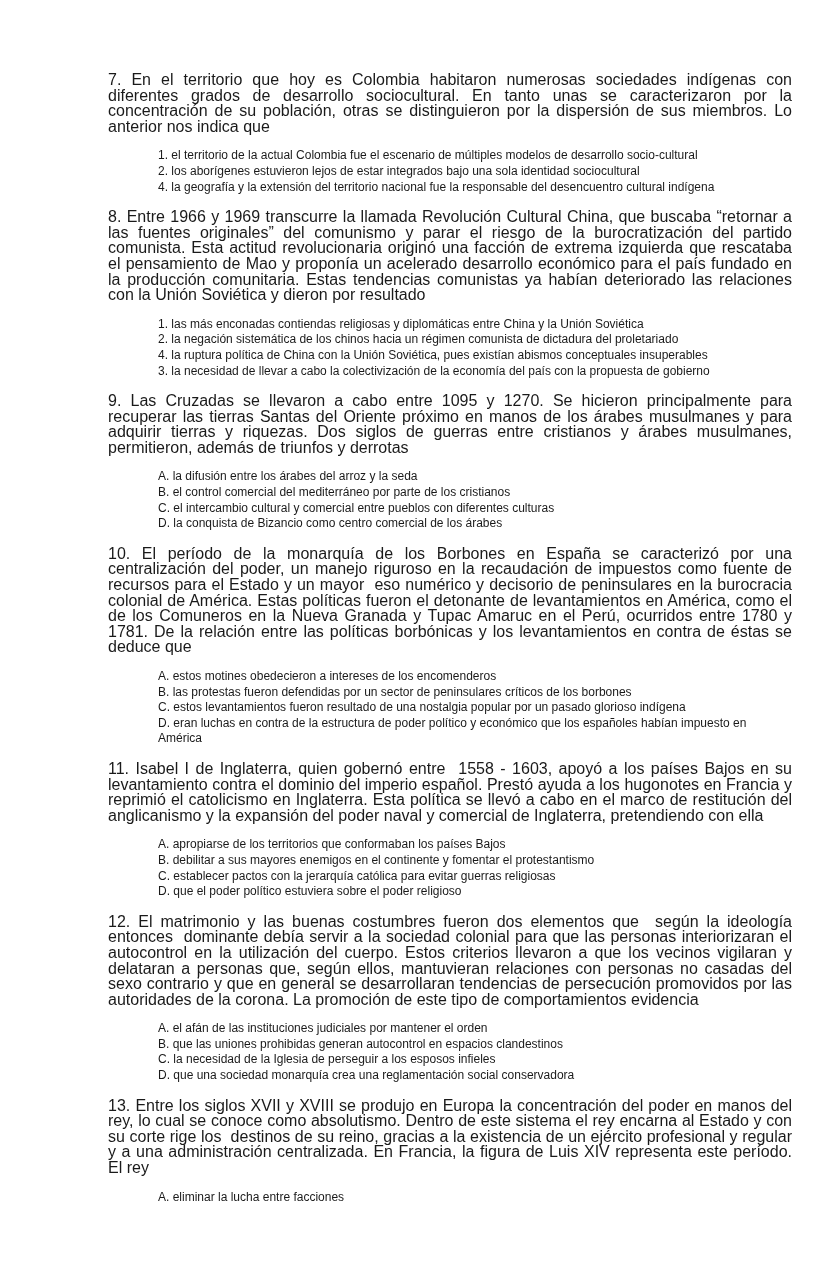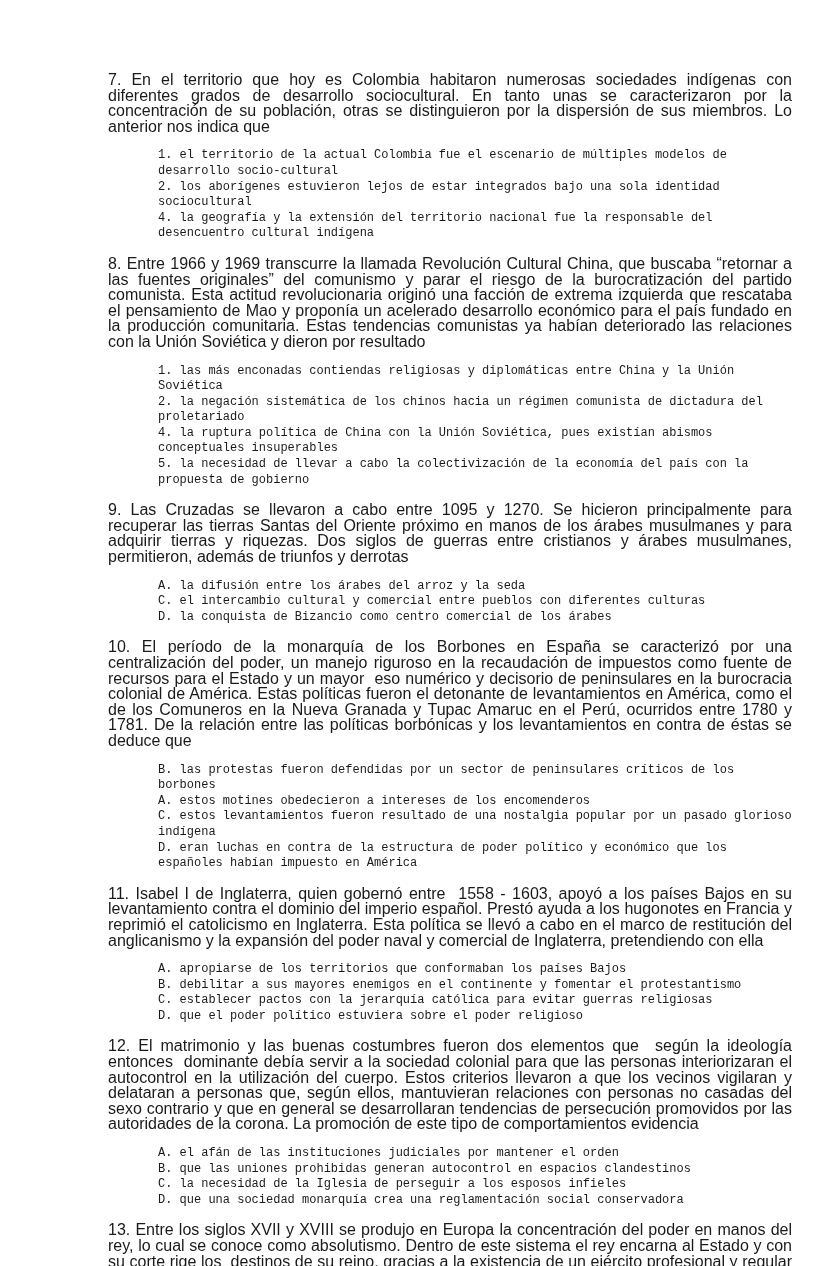--- a/index.html
+++ b/index.html
@@ -38,21 +38,20 @@
     list-style: none;
     margin-top: 14px;
     margin-left: 50px;
   }
   .option {
     font-size: 12px;
     line-height: 15.6px;
     text-align: left;
     margin: 0;
     white-space: pre-wrap;
-    font-family: Liberation Mono, monospace;
   }
   .q8 { margin-bottom: 14px; }
 </style>
 </head>
 <body>
 
 <div id="page">
 
   <div class="question-block">
     <p class="stem">7. En el territorio que hoy es Colombia habitaron numerosas sociedades indígenas con diferentes grados de desarrollo sociocultural. En tanto unas se caracterizaron por la concentración de su población, otras se distinguieron por la dispersión de sus miembros. Lo anterior nos indica que</p>
@@ -62,38 +61,39 @@
       <li class="option">4. la geografía y la extensión del territorio nacional fue la responsable del desencuentro cultural indígena</li>
     </ul>
   </div>
 
   <div class="question-block q8">
     <p class="stem">8. Entre 1966 y 1969 transcurre la llamada Revolución Cultural China, que buscaba “retornar a las fuentes originales” del comunismo y parar el riesgo de la burocratización del partido comunista. Esta actitud revolucionaria originó una facción de extrema izquierda que rescataba el pensamiento de Mao y proponía un acelerado desarrollo económico para el país fundado en la producción comunitaria. Estas tendencias comunistas ya habían deteriorado las relaciones con la Unión Soviética y dieron por resultado</p>
     <ul class="options">
       <li class="option">1. las más enconadas contiendas religiosas y diplomáticas entre China y la Unión Soviética</li>
       <li class="option">2. la negación sistemática de los chinos hacia un régimen comunista de dictadura del proletariado</li>
       <li class="option">4. la ruptura política de China con la Unión Soviética, pues existían abismos conceptuales insuperables</li>
-      <li class="option">5. la necesidad de llevar a cabo la colectivización de la economía del país con la propuesta de gobierno</li>
+      <li class="option">3. la necesidad de llevar a cabo la colectivización de la economía del país con la propuesta de gobierno</li>
     </ul>
   </div>
 
   <div class="question-block">
     <p class="stem">9. Las Cruzadas se llevaron a cabo entre 1095 y 1270. Se hicieron principalmente para recuperar las tierras Santas del Oriente próximo en manos de los árabes musulmanes y para adquirir tierras y riquezas. Dos siglos de guerras entre cristianos y árabes musulmanes, permitieron, además de triunfos y derrotas</p>
     <ul class="options">
       <li class="option">A. la difusión entre los árabes del arroz y la seda</li>
+      <li class="option">B. el control comercial del mediterráneo por parte de los cristianos</li>
       <li class="option">C. el intercambio cultural y comercial entre pueblos con diferentes culturas</li>
       <li class="option">D. la conquista de Bizancio como centro comercial de los árabes</li>
     </ul>
   </div>
 
   <div class="question-block">
     <p class="stem">10. El período de la monarquía de los Borbones en España se caracterizó por una centralización del poder, un manejo riguroso en la recaudación de impuestos como fuente de recursos para el Estado y un mayor  eso numérico y decisorio de peninsulares en la burocracia colonial de América. Estas políticas fueron el detonante de levantamientos en América, como el de los Comuneros en la Nueva Granada y Tupac Amaruc en el Perú, ocurridos entre 1780 y 1781. De la relación entre las políticas borbónicas y los levantamientos en contra de éstas se deduce que</p>
     <ul class="options">
+      <li class="option">A. estos motines obedecieron a intereses de los encomenderos</li>
       <li class="option">B. las protestas fueron defendidas por un sector de peninsulares críticos de los borbones</li>
-      <li class="option">A. estos motines obedecieron a intereses de los encomenderos</li>
       <li class="option">C. estos levantamientos fueron resultado de una nostalgia popular por un pasado glorioso indígena</li>
       <li class="option">D. eran luchas en contra de la estructura de poder político y económico que los españoles habían impuesto en América</li>
     </ul>
   </div>
 
   <div class="question-block">
     <p class="stem">11. Isabel I de Inglaterra, quien gobernó entre  1558 - 1603, apoyó a los países Bajos en su levantamiento contra el dominio del imperio español. Prestó ayuda a los hugonotes en Francia y reprimió el catolicismo en Inglaterra. Esta política se llevó a cabo en el marco de restitución del anglicanismo y la expansión del poder naval y comercial de Inglaterra, pretendiendo con ella</p>
     <ul class="options">
       <li class="option">A. apropiarse de los territorios que conformaban los países Bajos</li>
       <li class="option">B. debilitar a sus mayores enemigos en el continente y fomentar el protestantismo</li>

